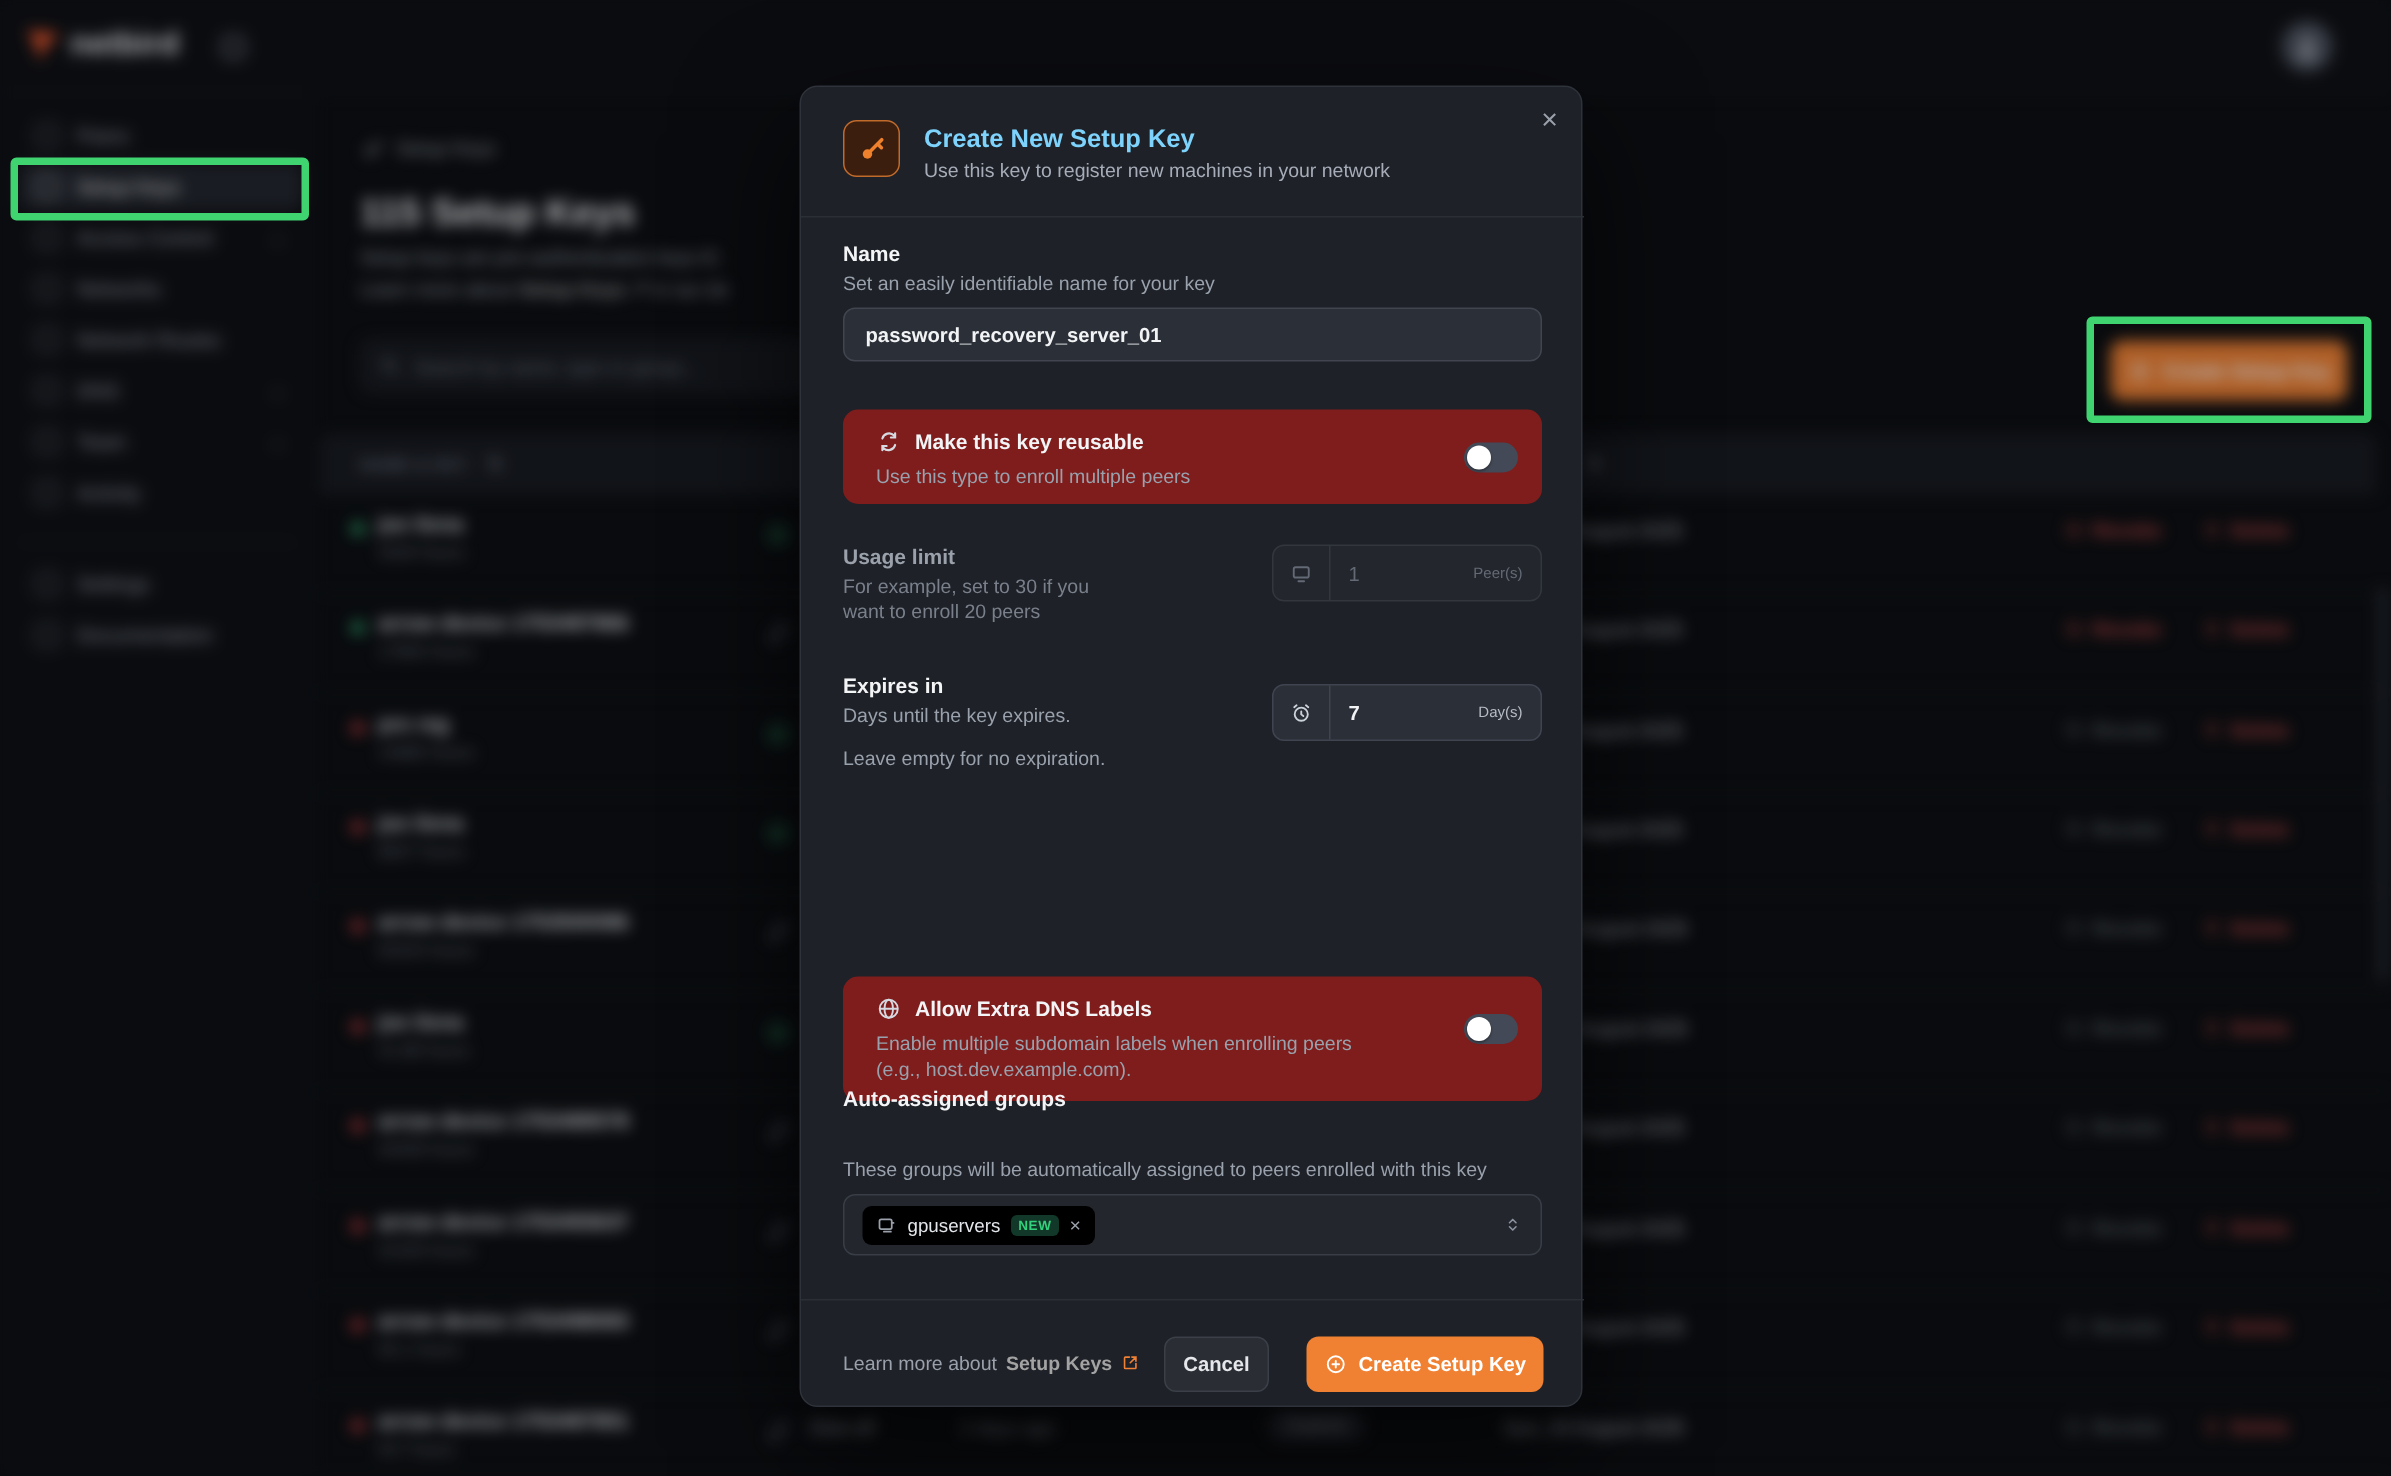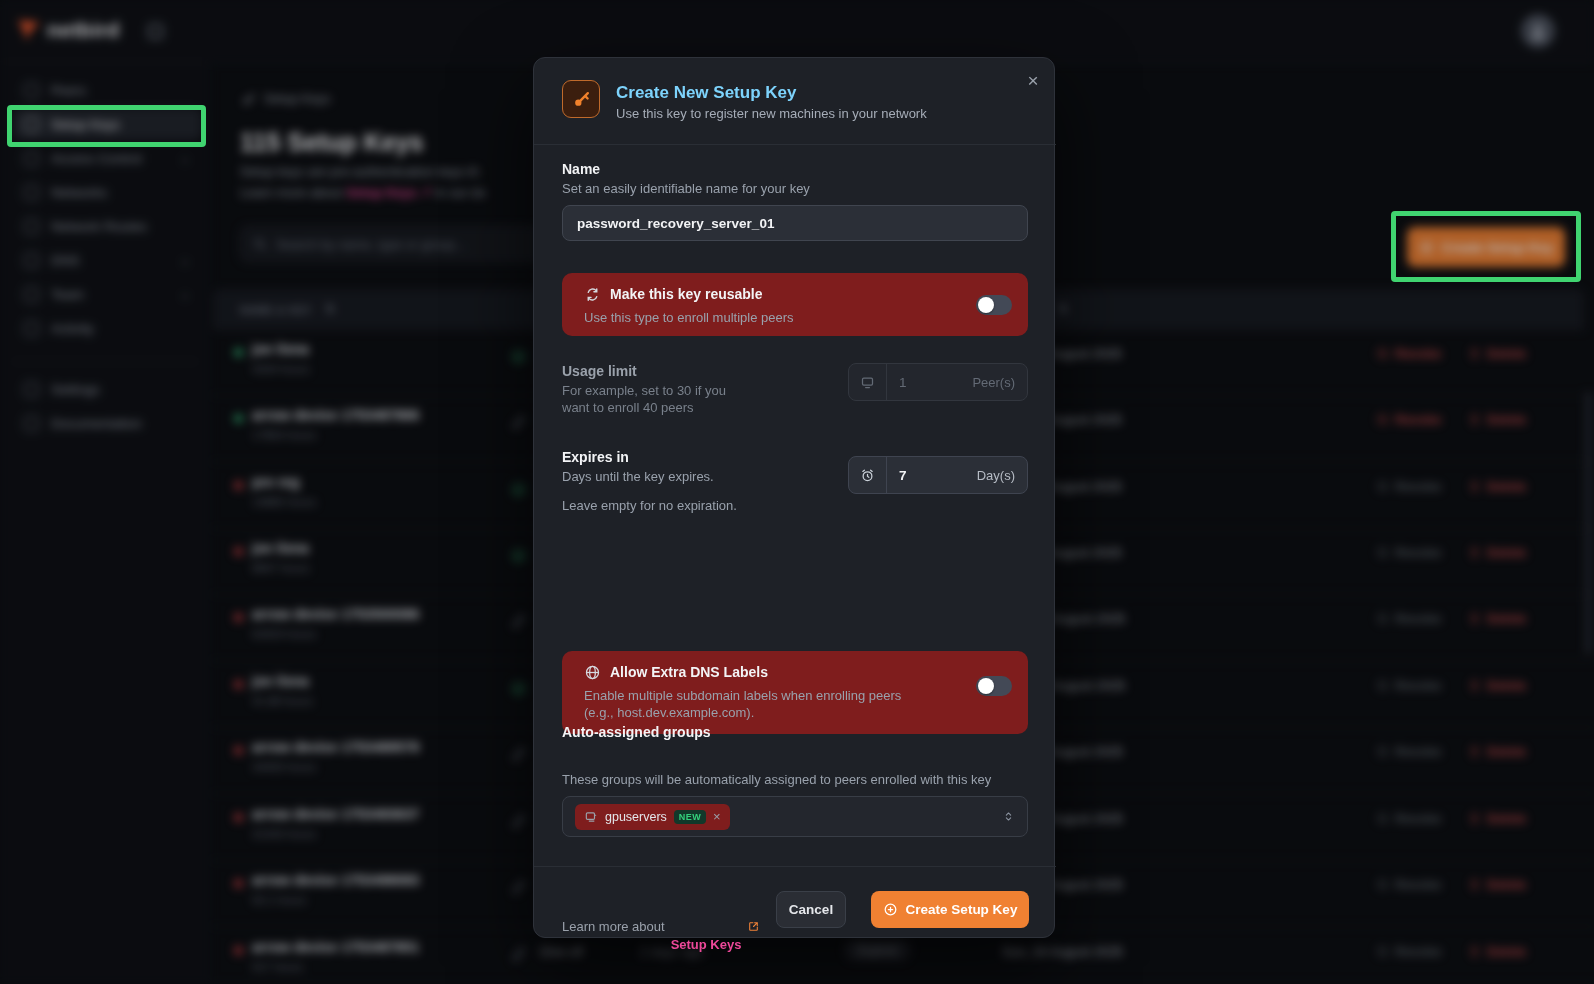--- a/index.html
+++ b/index.html
@@ -18,21 +18,21 @@
   .sitem.active{background:#20242b;color:#f2f3f5;}
   .s-ico{width:15px;height:15px;border:1.8px solid #858d99;border-radius:4px;flex:0 0 auto;}
   .sitem.active .s-ico{border-color:#e8eaee;}
   .chev{display:none;margin-left:auto;color:#7c8490;font-size:12px;}
   .sitem.has-chev .chev{display:block;}
   .sdiv{position:absolute;left:12px;width:186px;height:1px;background:#1b1e24;}
   
   .crumb{color:#9aa1ab;font-size:13px;display:flex;align-items:center;gap:8px;}
   .h1{color:#f5f6f8;font-size:25px;font-weight:700;}
   .desc{color:#99a1ac;font-size:13px;}
-  .lnk{color:#ec4899;font-weight:700;margin-top:36px;}
+  .lnk{color:#a3a3a3;font-weight:700;}
   .search{position:absolute;display:flex;align-items:center;gap:9px;padding:0 12px;background:#15181d;border:1px solid #262a31;border-radius:8px;color:#6e7581;font-size:13px;}
   .cbtn{position:absolute;display:flex;align-items:center;justify-content:center;gap:8px;background:#f08132;border-radius:8px;color:#fff;font-weight:700;font-size:13.5px;}
   
   #thead{position:absolute;left:213px;top:289px;width:1371px;height:41px;background:#16191f;border-radius:8px 8px 0 0;color:#6e7580;font-size:10.5px;font-weight:700;letter-spacing:.6px;}
   .krow{position:absolute;left:210px;width:1384px;height:66px;border-bottom:1px solid #15181d;}
   .dot{position:absolute;left:24px;top:18px;width:9px;height:9px;border-radius:50%;}
   .st-green .dot{background:#2ea36b;}
   .st-red .dot{background:#b0393c;}
   .nm{position:absolute;left:42px;top:11px;font-size:14px;font-weight:600;color:#dfe3e8;white-space:nowrap;}
   .sub{position:absolute;left:42px;top:33px;font-size:11.5px;color:#68707c;}
@@ -73,24 +73,24 @@
   .card .ch{position:absolute;left:22px;top:36px;font-size:13px;color:#99a1ac;line-height:17px;width:330px;}
   .toggle{position:absolute;width:36px;height:20px;border-radius:10px;background:#434956;}
   .toggle .knob{position:absolute;left:2px;top:2px;width:16px;height:16px;border-radius:50%;background:#fff;box-shadow:0 1px 2px rgba(0,0,0,.4);}
   .igroup{position:absolute;width:180px;height:38px;border-radius:8px;display:flex;align-items:center;}
   .igroup.on{background:#2b2f37;border:1px solid #3f4450;}
   .igroup.dis{background:#23262d;border:1px solid #32363e;}
   .iseg{width:38px;height:100%;display:flex;align-items:center;justify-content:center;border-right:1px solid #3f4450;color:#cbd2da;}
   .igroup.dis .iseg{border-right-color:#32363e;color:#636a75;}
   .ival{flex:1;padding-left:12px;font-size:13.5px;font-weight:700;color:#f2f3f5;}
   .igroup.dis .ival{color:#636a75;font-weight:400;}
-  .isuf{padding-right:12px;font-size:13px;color:#b6bcc5;}
+  .isuf{padding-right:12px;font-size:10px;color:#b6bcc5;}
   .igroup.dis .isuf{color:#636a75;}
   .selectbox{position:absolute;left:28px;width:466px;height:41px;background:#23262d;border:1px solid #383d46;border-radius:8px;display:flex;align-items:center;padding:0 12px;}
-  .chip{display:flex;align-items:center;gap:7px;background:#7f1d1d;border-radius:6px;height:26px;padding:0 9px;}
+  .chip{display:flex;align-items:center;gap:7px;background:#000000;border-radius:6px;height:26px;padding:0 9px;}
   .chip .ct2{font-size:12.5px;color:#e3e6ea;}
   .badge-new{font-size:9px;font-weight:700;color:#34d17c;background:#12382a;border-radius:4px;padding:2px 5px;letter-spacing:.4px;}
   .chip .cx{color:#9aa1ab;font-size:13px;}
   .sel-chev{margin-left:auto;color:#8b93a0;}
   .f-learn{position:absolute;left:28px;top:843px;font-size:13px;color:#9aa1ab;display:flex;gap:6px;align-items:center;}
   .btn-cancel{position:absolute;left:242px;top:833px;width:70px;height:37px;background:#2a2d34;border:1px solid #3a3f48;border-radius:8px;color:#e5e7eb;font-size:13.5px;font-weight:600;display:flex;align-items:center;justify-content:center;}
   .btn-create{position:absolute;left:337px;top:833px;width:158px;height:37px;background:#f08132;border-radius:8px;color:#fff;font-size:13.5px;font-weight:700;display:flex;align-items:center;justify-content:center;gap:8px;}
   svg{display:block;}
 </style>
 </head>
@@ -500,21 +500,21 @@
       </span>
       <span class="ct">Make this key reusable</span>
       <span class="ch">Use this type to enroll multiple peers</span>
       <span class="toggle" style="right:16px;top:22px;">
           <span class="knob"></span>
         </span>
     </div>
 
     <div class="flabel dis" style="left:28px;top:305px;">Usage limit</div>
     <div class="fhelp dis" style="left:28px;top:325px;">For example, set to 30 if you</div>
-    <div class="fhelp dis" style="left:28px;top:342px;">want to enroll 40 peers</div>
+    <div class="fhelp dis" style="left:28px;top:342px;">want to enroll 20 peers</div>
     <div class="igroup dis" style="left:314px;top:305px;">
       <span class="iseg">
         <svg width="15" height="15" viewBox="0 0 24 24">
             <rect x="4" y="5" width="16" height="11" rx="2" fill="none" stroke="currentColor" stroke-width="2"></rect>
             <path d="M9 20h6" stroke="currentColor" stroke-width="2" stroke-linecap="round"></path>
           </svg>
       </span>
       <span class="ival">1</span>
       <span class="isuf">Peer(s)</span>
     </div>

